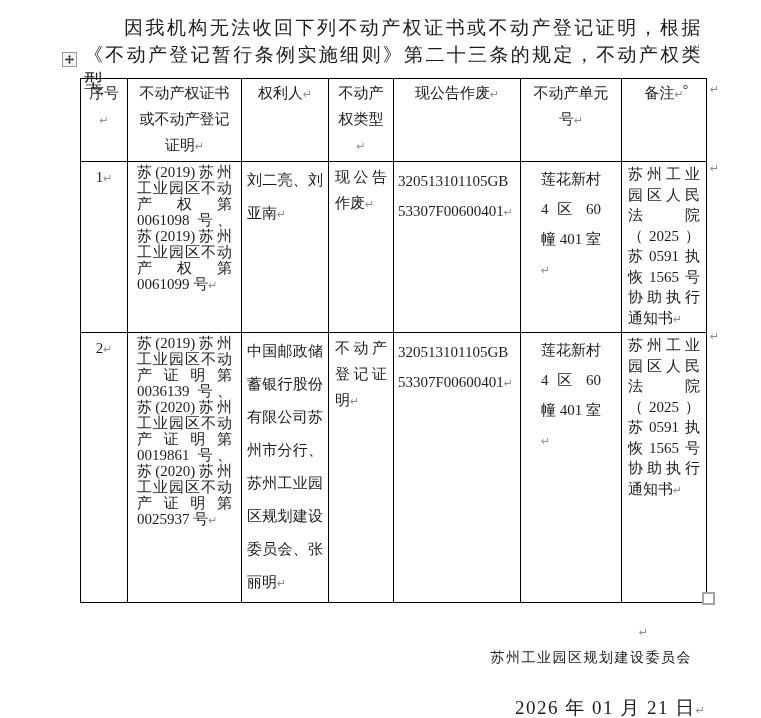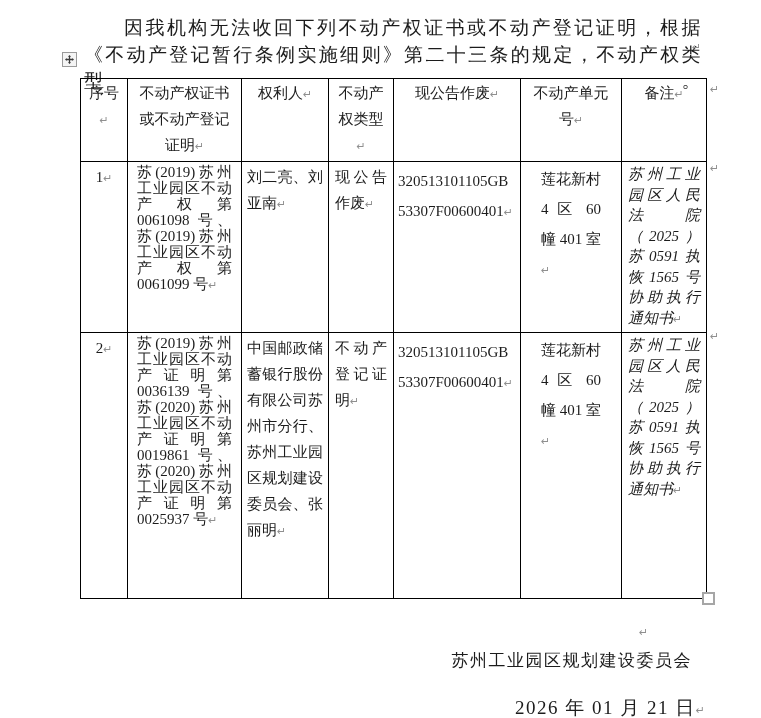--- a/index.html
+++ b/index.html
@@ -23,40 +23,40 @@
   }
   table.doc th,table.doc td{
     border:1.5px solid #000;vertical-align:top;font-weight:normal;overflow:hidden;box-sizing:border-box;
   }
   tr.row-head{height:79px;}
   tr.row-1{height:167px;}
   tr.row-2{height:266px;}
   th.hcell{padding:1px 6px;line-height:26px;text-align:center;}
   td.c-seq{padding:2px 2px;line-height:26px;text-align:center;}
   td.c-cert{padding:2px 9px;line-height:16px;text-align:justify;}
-  td.c-holder{padding:2px 5px;line-height:26px;text-align:justify;}
+  td.c-holder{padding:2px 5px;line-height:33px;text-align:justify;}
   td.c-type{padding:2px 6px;line-height:26px;text-align:justify;}
   td.c-unit{padding:4px 4px;line-height:30px;}
   td.c-loc{padding:2px 20px;line-height:30px;text-align:justify;}
-  td.c-remark{padding:2px 6px;line-height:20.5px;text-align:justify;font-style:italic;}
+  td.c-remark{padding:2px 6px;line-height:20.5px;text-align:justify;}
   
   .pmark{font-family:"DejaVu Sans",sans-serif;font-size:11px;color:#8f8f8f;letter-spacing:0;}
   .mark-abs{position:absolute;font-family:"DejaVu Sans",sans-serif;font-size:11px;color:#8f8f8f;}
   .mark-intro-end{left:692px;top:41px;}
   .mark-header-end{left:710px;top:83px;}
   .mark-row1-end{left:710px;top:162px;}
   .mark-row2-end{left:710px;top:330px;}
   .mark-after-table{left:639px;top:626px;}
   
   .resize-handle{
     position:absolute;left:702px;top:592px;width:9px;height:9px;
     background:#ffffff;border:2px solid #a6a6a6;box-sizing:content-box;
   }
   
-  .footer-org{position:absolute;right:69px;top:649px;font-size:17px;letter-spacing:1.5px;}
+  .footer-org{position:absolute;right:69px;top:649px;font-size:14px;letter-spacing:1.5px;}
   .footer-date{position:absolute;right:56px;top:695px;font-size:19px;letter-spacing:1.5px;}
 </style>
 </head>
 <body>
 
 <div class="canvas">
 
   <div class="intro">
     <div class="intro-line l1">因我机构无法收回下列不动产权证书或不动产登记证明，根据</div>
     <div class="intro-line l2">《不动产登记暂行条例实施细则》第二十三条的规定，不动产权类型。</div>

